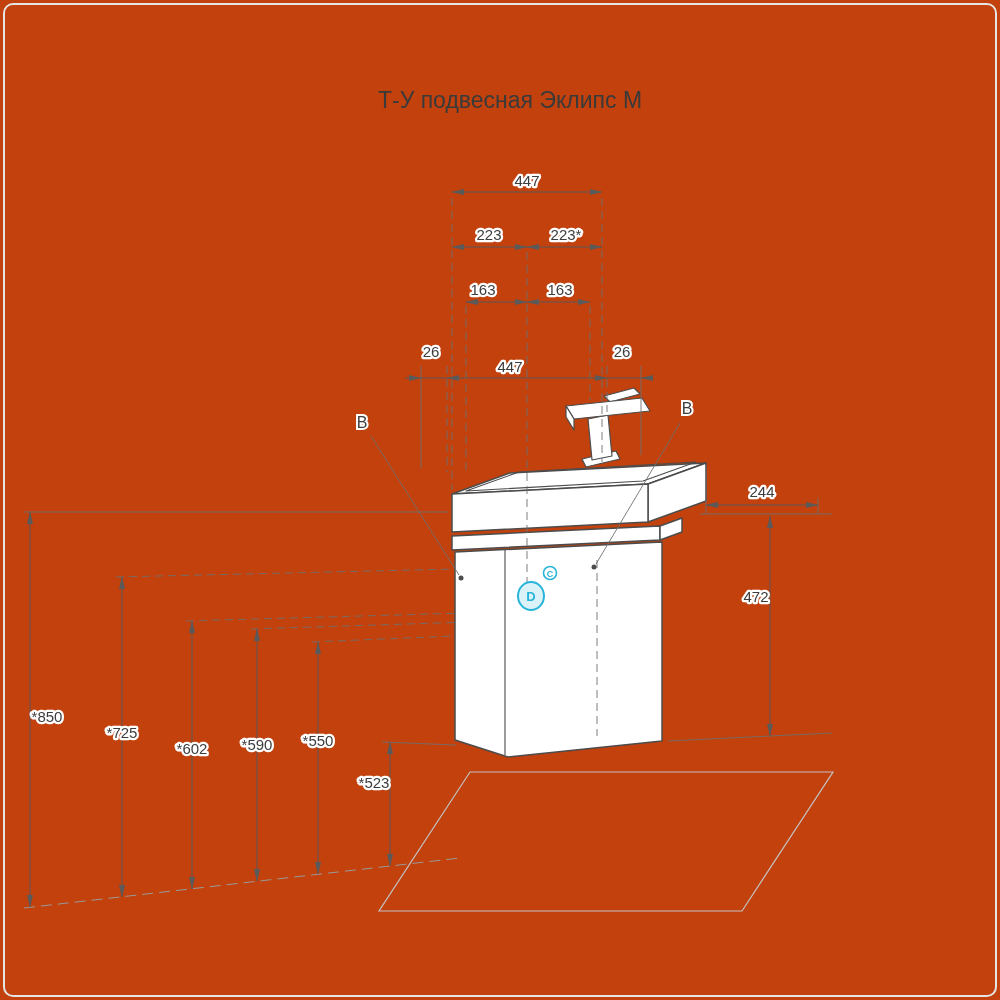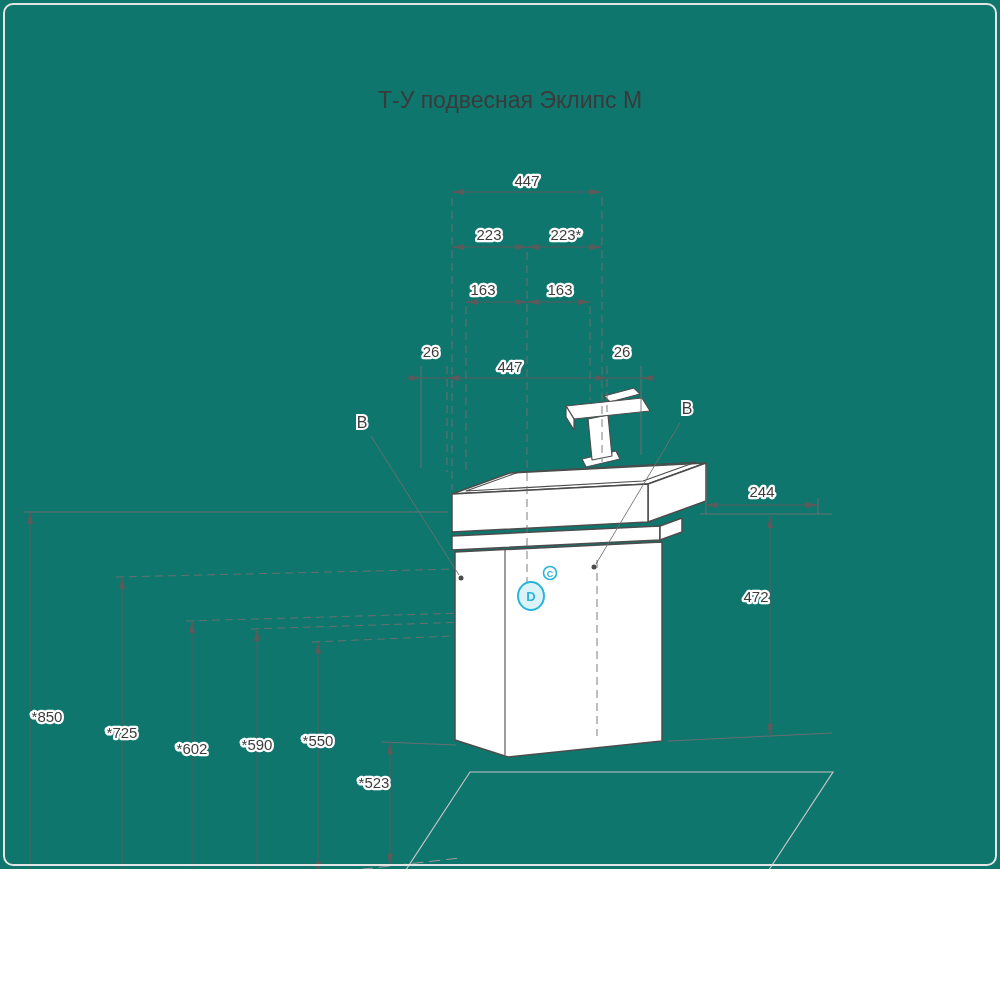--- a/index.html
+++ b/index.html
@@ -1,16 +1,16 @@
 <!DOCTYPE html>
 <html><head>
 <meta charset="utf-8">
 <style>
   html,body{margin:0;padding:0;background:#ffffff;}
-  .page{position:relative;width:1000px;height:869px;background:#0f766e;overflow:hidden;
+  .page{position:relative;width:1000px;height:1000px;background:#c2410c;overflow:hidden;
         font-family:"Liberation Sans",sans-serif;}
   .card-border{position:absolute;inset:3px;border:2px solid #e4e4e4;border-radius:10px;pointer-events:none;}
   svg{display:block;}
 
   .obj     {fill:#ffffff;stroke:#4c4c4c;stroke-width:1.5;stroke-linejoin:round;}
   .objthin {fill:none;stroke:#4c4c4c;stroke-width:1.1;stroke-linejoin:round;}
   .objw    {fill:#ffffff;stroke:#4c4c4c;stroke-width:1.2;stroke-linejoin:round;}
   .dim     {fill:none;stroke:#5a5a5a;stroke-width:1;}
   .ext     {fill:none;stroke:#6f6f6f;stroke-width:0.9;}
   .dash    {fill:none;stroke:#6f6f6f;stroke-width:0.9;stroke-dasharray:8 5;}

